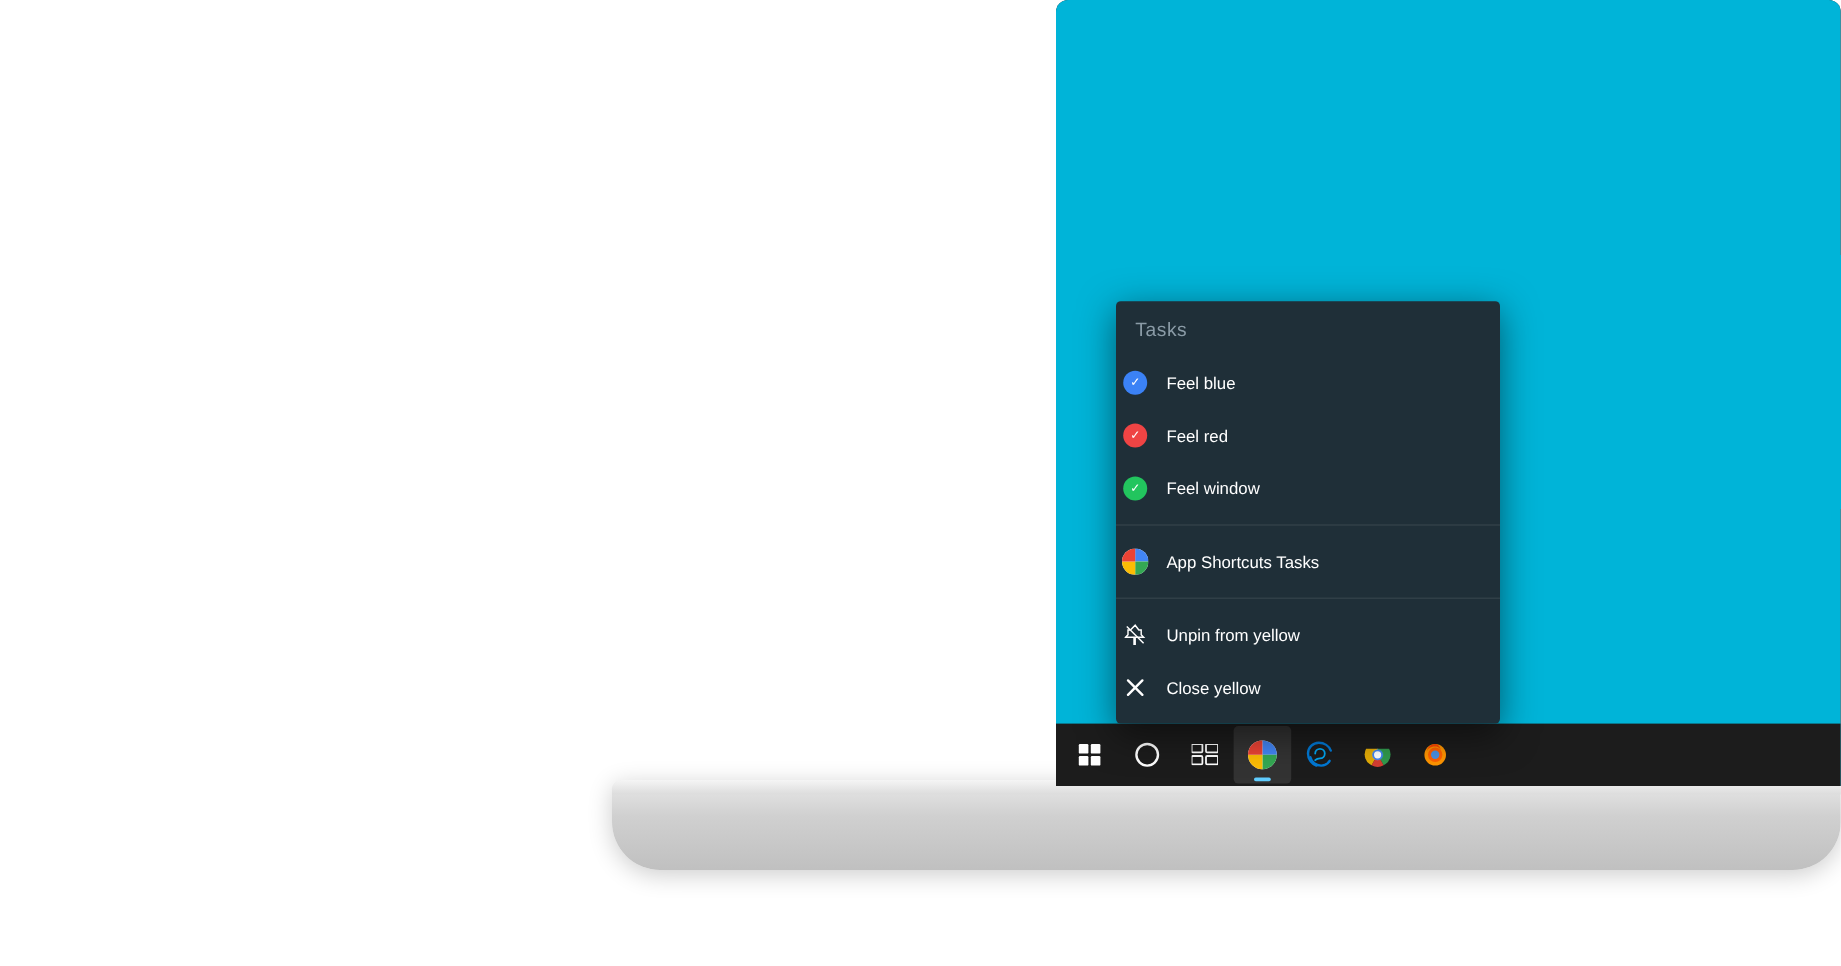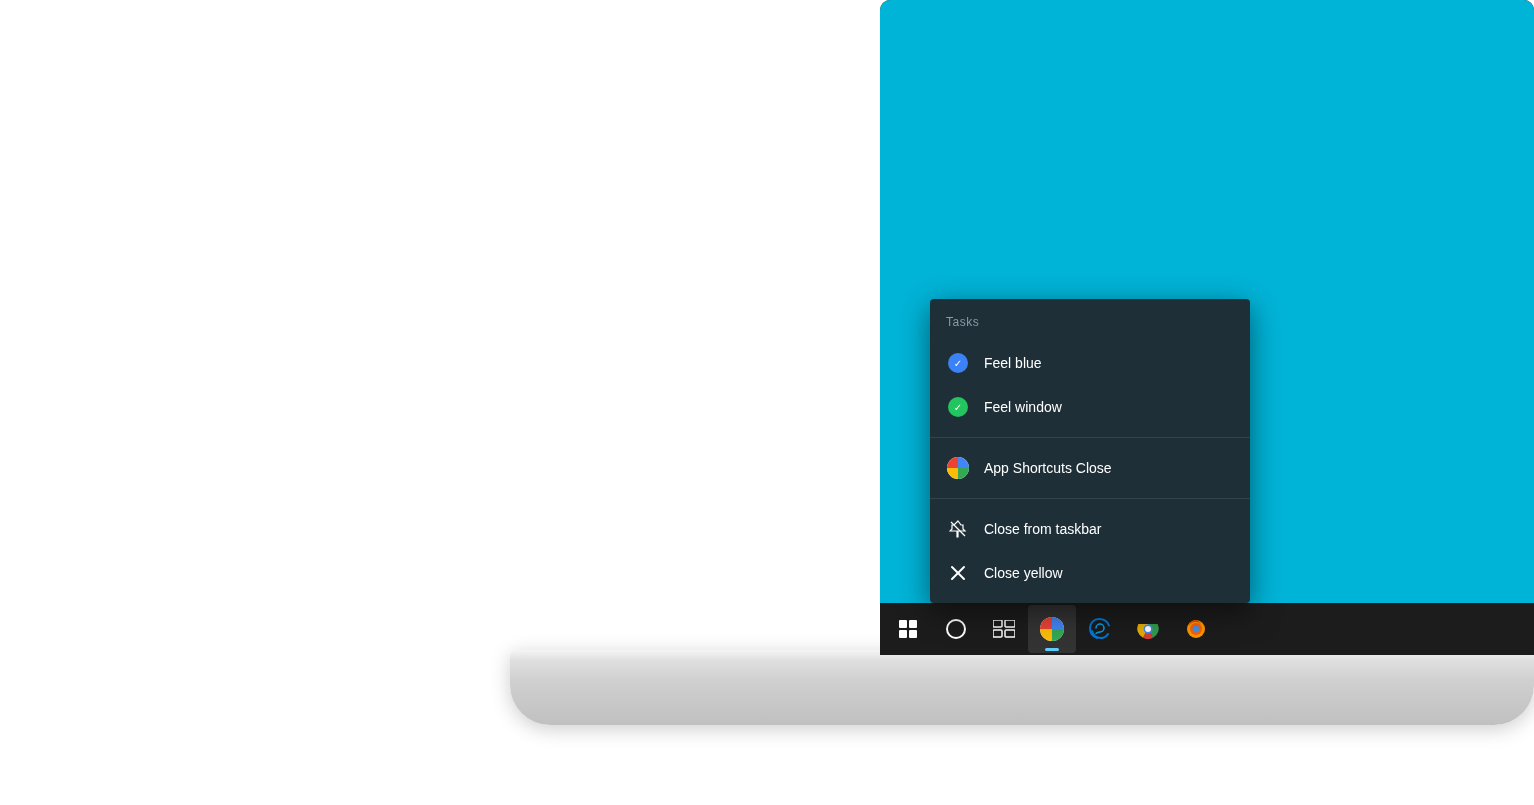--- a/index.html
+++ b/index.html
@@ -90,29 +90,29 @@
       width: 320px;
       background: #1f2f38;
       border-radius: 4px;
       box-shadow: 0 8px 30px rgba(0,0,0,0.5);
       padding: 8px 0;
       z-index: 100;
     }
 
     .context-menu-label {
       color: #8a9ba6;
-      font-size: 12px;
+      font-size: 16px;
       padding: 8px 16px 12px 16px;
       letter-spacing: 0.5px;
     }
 
     .context-menu-item {
       display: flex;
       align-items: center;
-      padding: 10px 16px;
+      padding: 10px 4px;
       color: #ffffff;
       font-size: 14px;
       cursor: pointer;
       gap: 14px;
     }
 
     .menu-icon {
       width: 24px;
       height: 24px;
       display: flex;
@@ -230,20 +230,26 @@
     <div class="context-menu">
       <div class="context-menu-label">Tasks</div>
 
       <div class="context-menu-item">
         <div class="menu-icon">
           <div class="circle-blue"></div>
         </div>
         <span>Feel blue</span>
       </div>
 
+      <div class="context-menu-item">
+        <div class="menu-icon">
+          <div class="circle-red"></div>
+        </div>
+        <span>Feel red</span>
+      </div>
 
 
       <div class="context-menu-item">
         <div class="menu-icon">
           <div class="circle-green"></div>
         </div>
         <span>Feel window</span>
       </div>
 
       <div class="divider"></div>
@@ -251,33 +257,33 @@
       <div class="context-menu-item">
         <div class="menu-icon">
           <svg width="22" height="22" viewBox="0 0 22 22">
             <circle cx="11" cy="11" r="11" fill="#fff"></circle>
             <path d="M11 0 A11 11 0 0 1 22 11 L11 11 Z" fill="#4285F4"></path>
             <path d="M22 11 A11 11 0 0 1 11 22 L11 11 Z" fill="#34A853"></path>
             <path d="M11 22 A11 11 0 0 1 0 11 L11 11 Z" fill="#FBBC05"></path>
             <path d="M0 11 A11 11 0 0 1 11 0 L11 11 Z" fill="#EA4335"></path>
           </svg>
         </div>
-        <span>App Shortcuts Close</span>
+        <span>App Shortcuts Tasks</span>
       </div>
 
       <div class="divider"></div>
 
       <div class="context-menu-item">
         <div class="menu-icon">
           <svg width="18" height="18" viewBox="0 0 18 18" fill="none">
             <path d="M9 1 L12 5 L14 5 L14 9 L16 11 L9 11 L9 17 L8 17 L8 11 L1 11 L3 9 L3 5 L5 5 Z" stroke="white" stroke-width="1.2" fill="none"></path>
             <line x1="2" y1="2" x2="16" y2="16" stroke="white" stroke-width="1.2"></line>
           </svg>
         </div>
-        <span>Close from taskbar</span>
+        <span>Unpin from yellow</span>
       </div>
 
       <div class="context-menu-item">
         <div class="menu-icon">
           <svg width="16" height="16" viewBox="0 0 16 16" fill="none">
             <line x1="2" y1="2" x2="14" y2="14" stroke="white" stroke-width="2" stroke-linecap="round"></line>
             <line x1="14" y1="2" x2="2" y2="14" stroke="white" stroke-width="2" stroke-linecap="round"></line>
           </svg>
         </div>
         <span>Close yellow</span>

